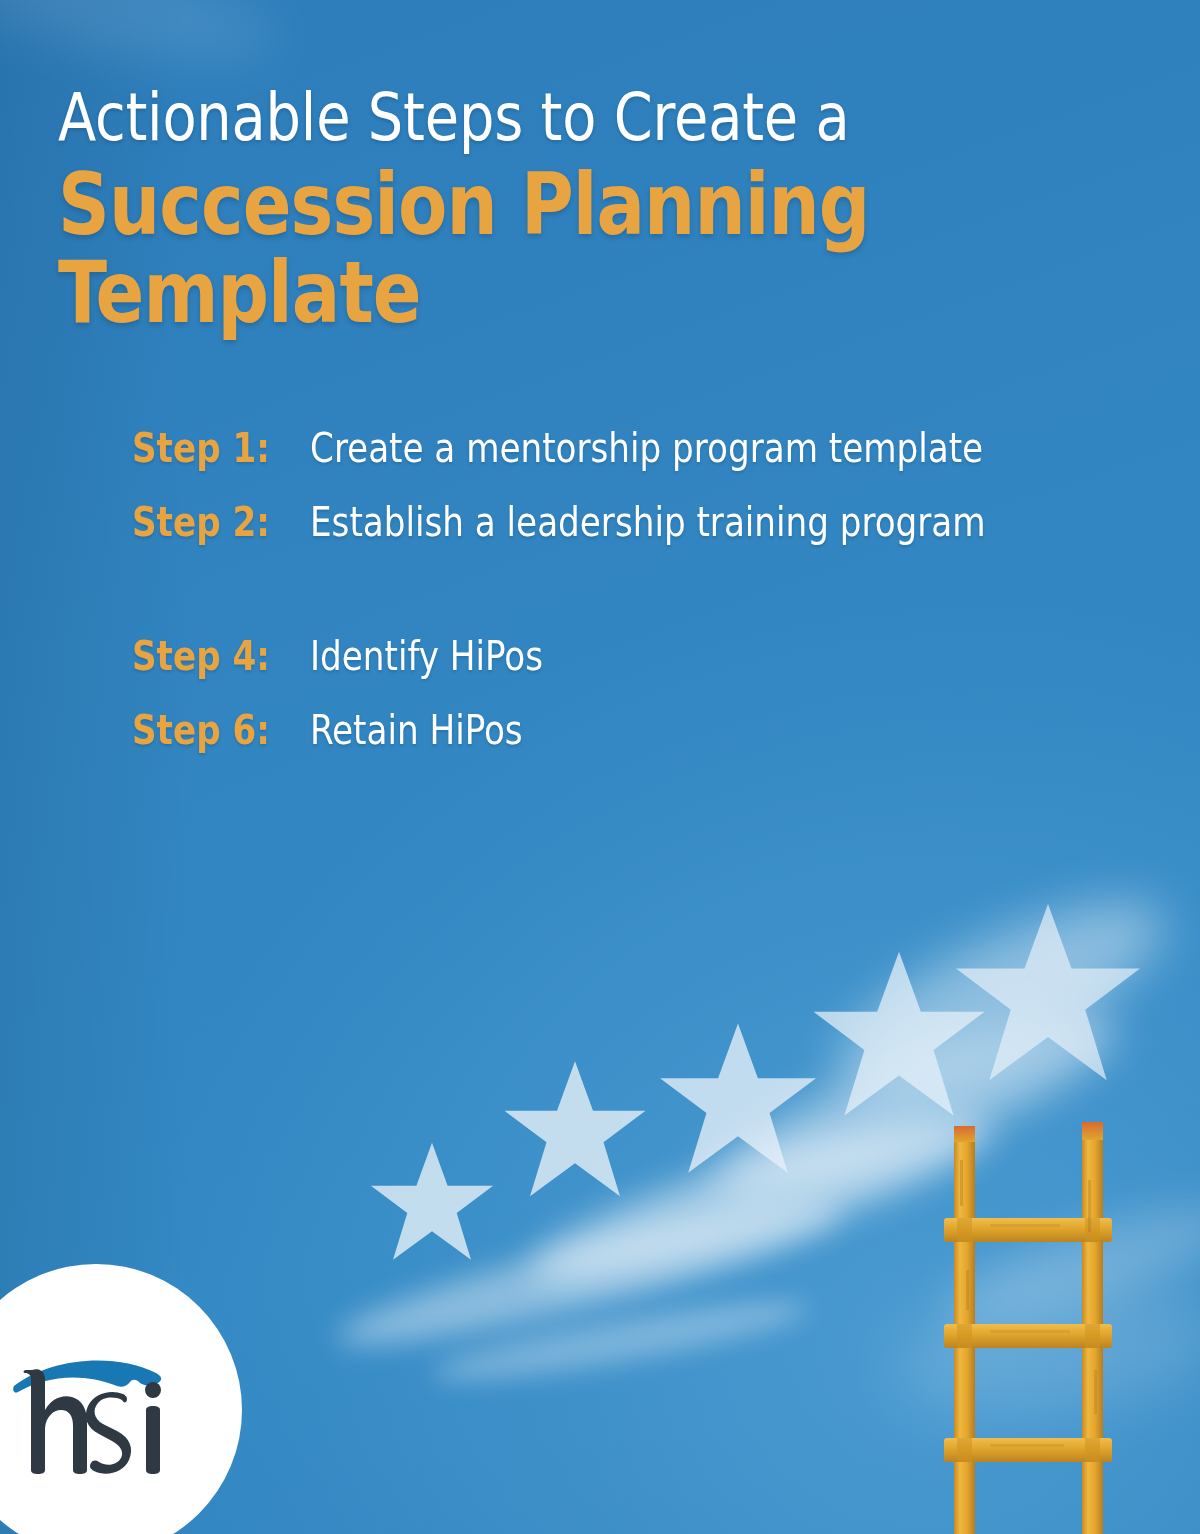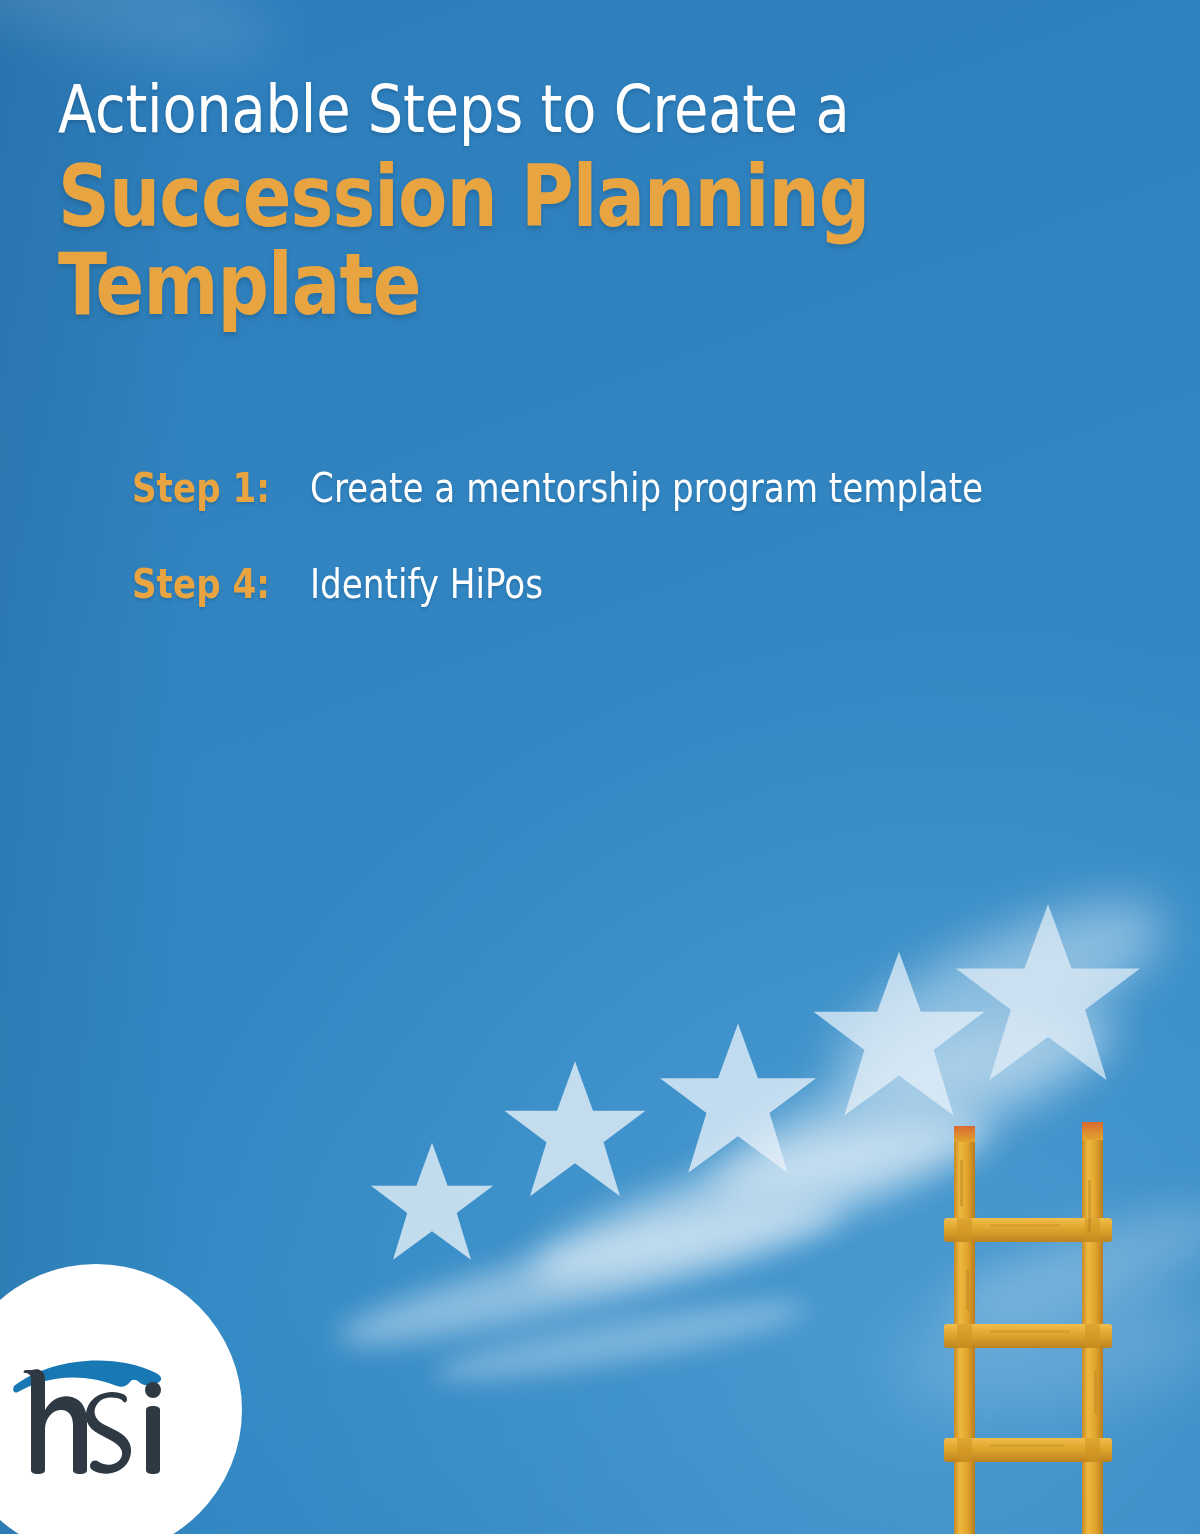--- a/index.html
+++ b/index.html
@@ -124,21 +124,21 @@
     width: 190px;
     height: 414px;
     pointer-events: none;
   }
   .ladder svg { display: block; }
 
   
   .headline {
     position: absolute;
     left: 58px;
-    top: 72px;
+    top: 80px;
     width: 1090px;
   }
   .headline-line1 {
     font-family: "DejaVu Sans Condensed", "Liberation Sans Narrow", "Liberation Sans", sans-serif;
     font-size: 66px;
     line-height: 76px;
     font-weight: 400;
     color: #ffffff;
     letter-spacing: -0.2px;
     white-space: nowrap;
@@ -163,21 +163,20 @@
   .steps {
     position: absolute;
     left: 132px;
     top: 420px;
     width: 960px;
   }
   .step-row {
     display: flex;
     align-items: flex-start;
     margin-bottom: 18px;
-    margin-top: 40px;
   }
   .step-row.gap-after {
     margin-bottom: 78px;
   }
   .step-label {
     flex: 0 0 auto;
     width: 178px;
     font-family: "DejaVu Sans Condensed", "Liberation Sans Narrow", "Liberation Sans", sans-serif;
     font-size: 40px;
     line-height: 56px;
@@ -325,28 +324,36 @@
     <div class="headline-line2">Succession Planning Template</div>
   </div>
 
   <div class="steps">
 
     <div class="step-row">
       <span class="step-label">Step 1:</span>
       <span class="step-text">Create a mentorship program template</span>
     </div>
 
+    <div class="step-row gap-after">
+      <span class="step-label">Step 2:</span>
+      <span class="step-text">Establish a leadership training program</span>
+    </div>
 
 
     <div class="step-row">
       <span class="step-label">Step 4:</span>
       <span class="step-text">Identify HiPos</span>
     </div>
 
 
+    <div class="step-row">
+      <span class="step-label">Step 6:</span>
+      <span class="step-text">Retain HiPos</span>
+    </div>
 
   </div>
 
   <div class="logo-badge">
     <div class="logo-mark">
       <svg width="182" height="140" viewBox="0 0 182 140">
 
         <path d="M4 44 C 40 16, 104 10, 146 31 C 152 34, 153 38, 148 41
                  C 140 45, 133 44, 129 40 C 126 37, 122 37, 120 40
                  C 117 44, 112 46, 107 44 C 72 30, 36 34, 8 50

